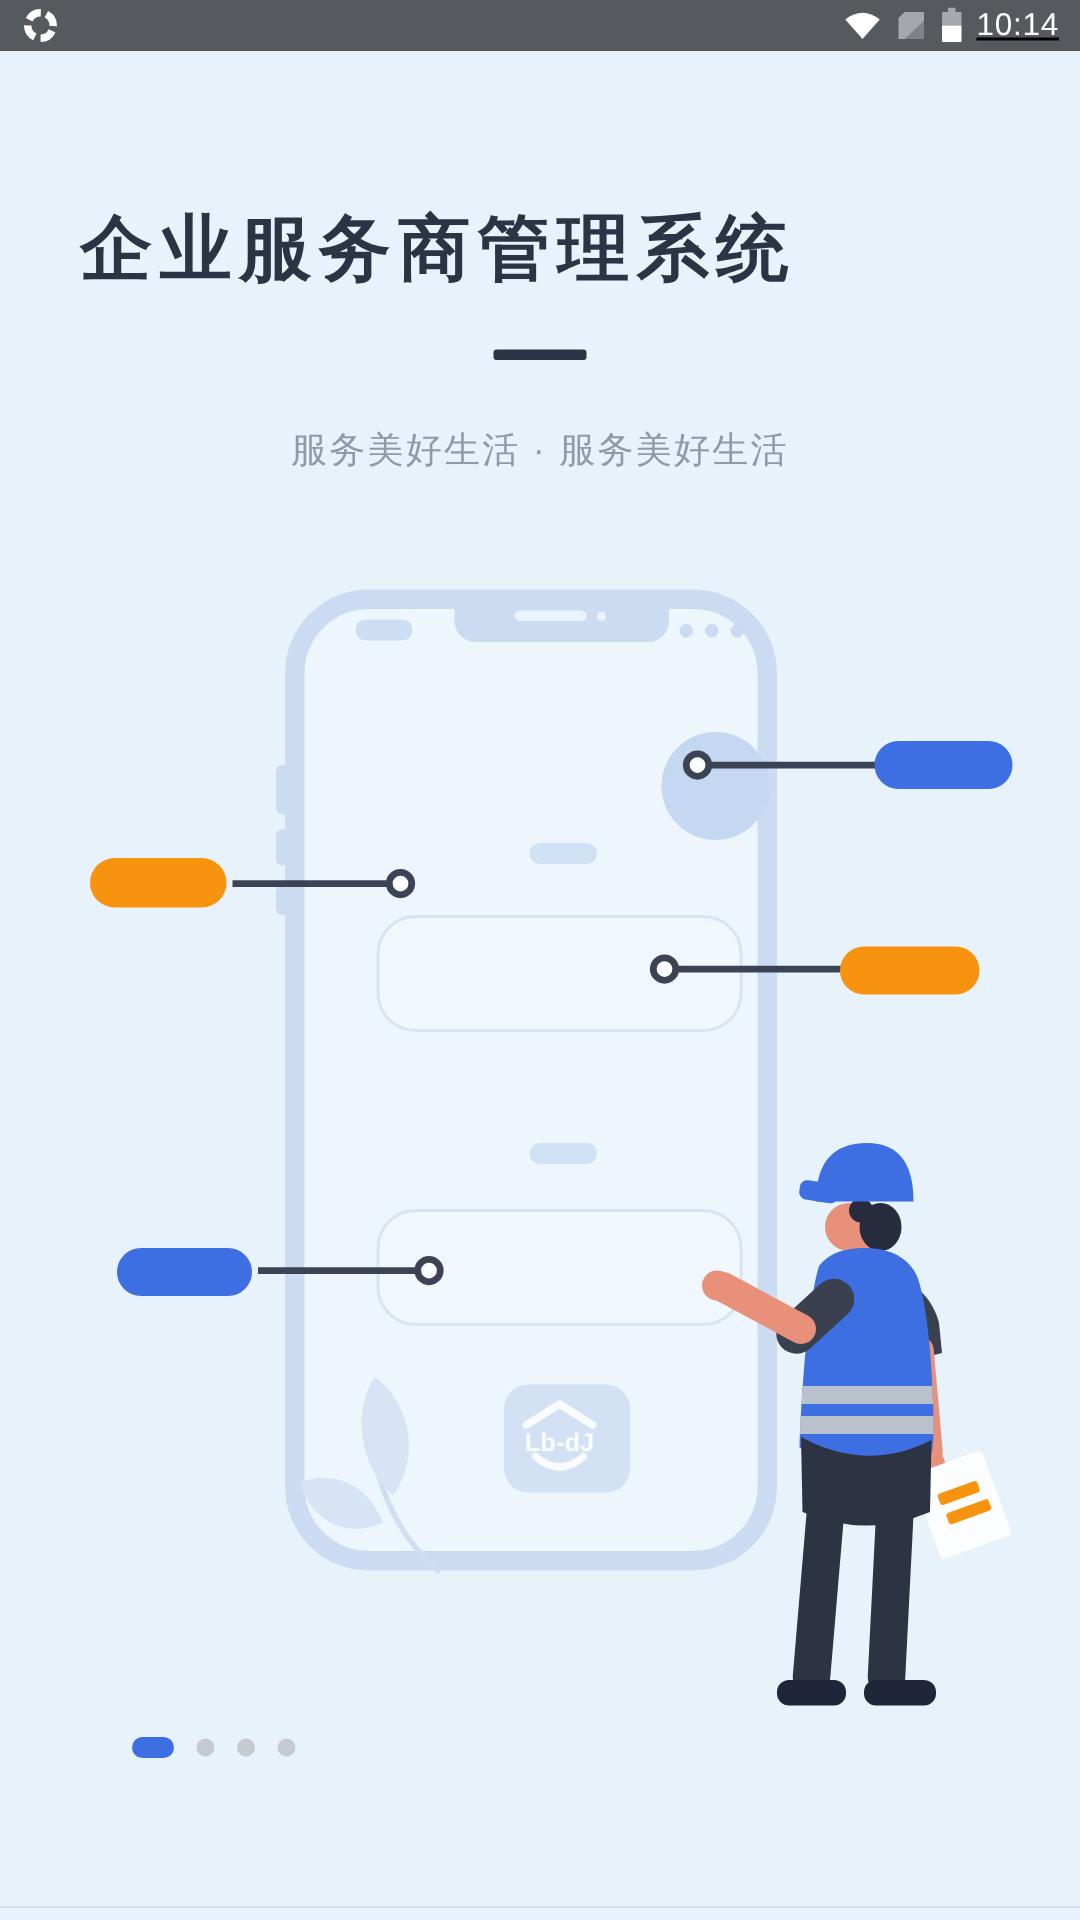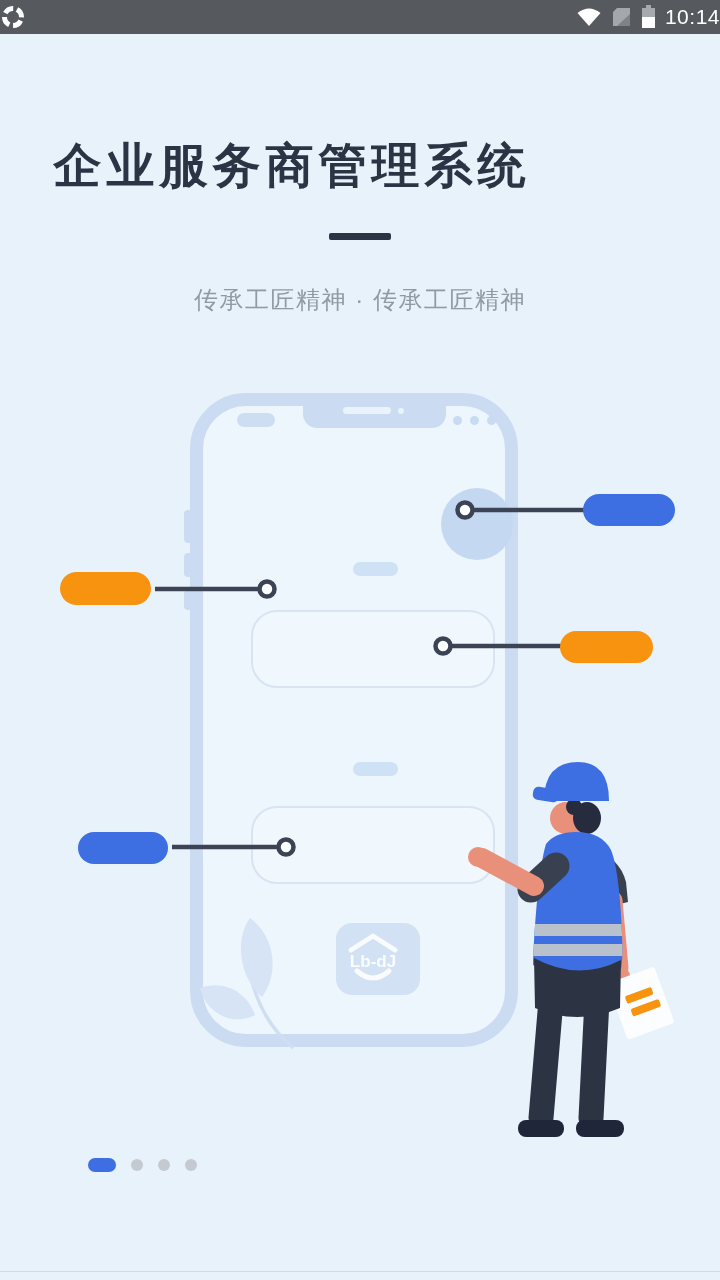--- a/index.html
+++ b/index.html
@@ -6,21 +6,21 @@
   body{
     width:720px;height:1280px;overflow:hidden;position:relative;
     font-family:"Liberation Sans", sans-serif;
     background:var(--page-bg,#e8f2fb);
   }
   
   .status-bar{
     position:absolute;left:0;top:0;width:720px;height:34px;
     background:var(--status-bar-bg,#56595d);
     display:flex;align-items:center;justify-content:space-between;
-    padding:0 0;box-sizing:border-box;z-index:50;
+    padding:0 14px;box-sizing:border-box;z-index:50;text-decoration:underline;
   }
   .sb-right{display:flex;align-items:center;gap:9px;}
   .sb-time{color:#ffffff;font-size:21px;letter-spacing:0.5px;}
   
   .hero-title{
     position:absolute;left:0;top:134px;width:584px;text-align:center;
     font-size:48px;font-weight:700;letter-spacing:5px;
     color:var(--title-text,#2b3444);
   }
   .hero-dash{
@@ -99,21 +99,21 @@
         <rect x="1" y="3" width="13" height="9" fill="#a6aaae"></rect>
         <rect x="1" y="12" width="13" height="11" fill="#ffffff"></rect>
       </svg>
     </span>
     <span class="sb-time">10:14</span>
   </span>
 </div>
 
 <div class="hero-title">企业服务商管理系统</div>
 <div class="hero-dash"></div>
-<div class="hero-subtitle">传承工匠精神 · 传承工匠精神</div>
+<div class="hero-subtitle">服务美好生活 · 服务美好生活</div>
 
 <div class="phone">
   <div class="side-btn s1"></div>
   <div class="side-btn s2"></div>
   <div class="side-btn s3"></div>
   <div class="phone-notch"></div>
   <div class="phone-speaker"></div>
   <div class="phone-front-cam"></div>
   <div class="phone-topleft-pill"></div>
   <div class="cam-dot d1"></div>

